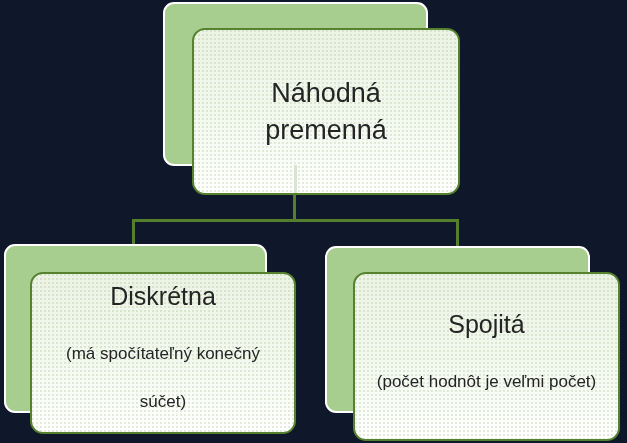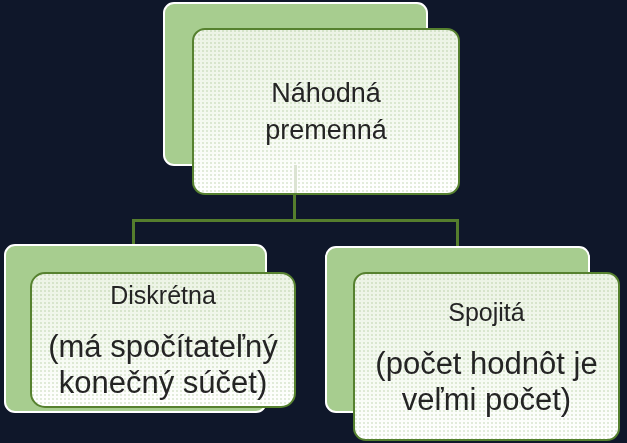--- a/index.html
+++ b/index.html
@@ -46,34 +46,34 @@
     background-size:4px 4px, 100% 100%;
     display:flex;
     flex-direction:column;
     align-items:center;
     justify-content:center;
     text-align:center;
     color:#242424;
     overflow:hidden;
   }
   .card-root{left:192px;top:28px;width:268px;height:167px;}
-  .card-left{left:30px;top:272px;width:266px;height:136px;border-radius:15px;}
+  .card-left{left:30px;top:272px;width:266px;height:162px;}
   .card-right{left:353px;top:272px;width:267px;height:169px;}
   .card-root .node-title{
     font-size:27px;
     line-height:37px;
     max-width:200px;
   }
   .child-title{
     font-size:25px;
     line-height:32px;
   }
   .child-subtitle{
-    font-size:31px;
-    line-height:36px;
+    font-size:17px;
+    line-height:48px;
     margin-top:18px;
     max-width:244px;
   }
   
   .seethru{
     position:absolute;
     left:100px;
     bottom:0;
     width:3px;
     height:28px;

